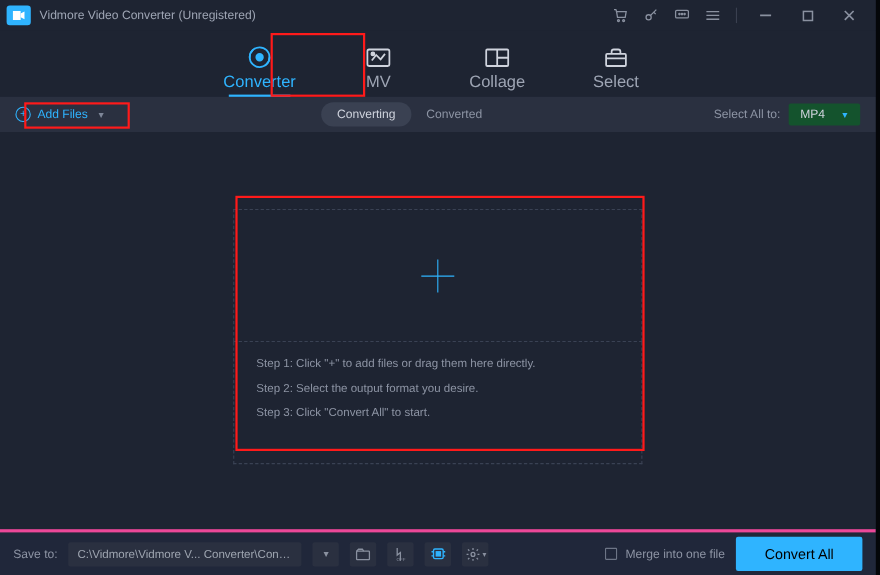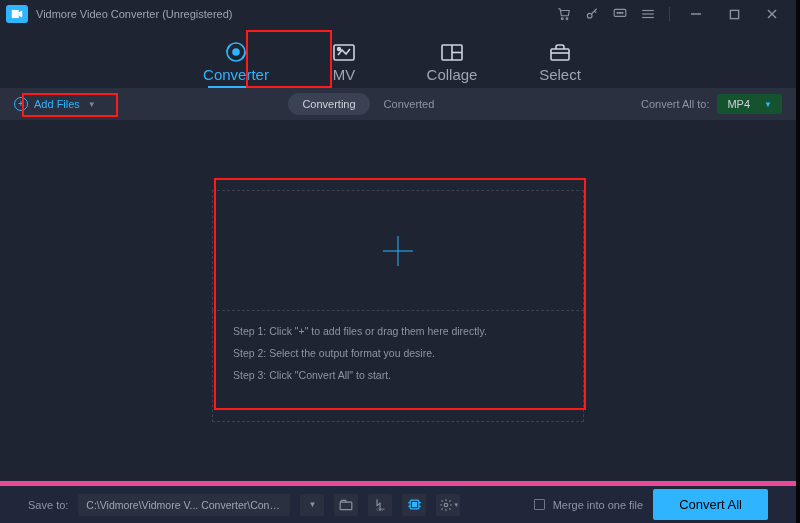--- a/index.html
+++ b/index.html
@@ -44,21 +44,21 @@
   .plus-big { color: #2fb4ff; font-size: 34px; font-weight: 200; line-height: 1; }
   .step { color: #8d94a4; font-size: 10.5px; }
 
   
   .hl { position: absolute; border: 2px solid #ff1a1a; pointer-events: none; }
   .hl1 { left: 246px; top: 30px; width: 86px; height: 58px; }
   .hl2 { left: 22px; top: 93px; width: 96px; height: 24px; }
   .hl3 { left: 214px; top: 178px; width: 372px; height: 232px; }
 
   
-  .footer { height: 42px; background: #20273a; border-top: 5px solid #ec4899; display: flex; align-items: center; padding: 0 28px; gap: 10px; }
+  .footer { height: 42px; background: #20273a; border-top: 3px solid #ec4899; display: flex; align-items: center; padding: 0 12px; gap: 10px; }
   .flabel { color: #8d94a4; font-size: 11px; }
   .pathbox { background: #2a3040; color: #9ea5b0; font-size: 10.5px; padding: 5px 8px; border-radius: 2px; width: 212px; white-space: nowrap; overflow: hidden; text-overflow: ellipsis; }
   .smallbtn { width: 24px; height: 22px; background: #2a3040; border-radius: 2px; display: flex; align-items: center; justify-content: center; color: #8a91a0; }
   .smallbtn.blue { color: #2fb4ff; }
   .merge { margin-left: auto; display: flex; align-items: center; gap: 8px; color: #8d94a4; font-size: 11px; }
   .merge .chk { width: 11px; height: 11px; border: 1px solid #6d7586; border-radius: 1px; }
   .cta { background: #2fb4ff; color: #000000; font-size: 13px; padding: 8px 26px; border-radius: 2px; cursor: pointer; }
 
   svg { display: block; }
 </style>
@@ -173,21 +173,21 @@
     <div class="addfiles">
       <span class="plus-c">+</span>
       <span>Add Files</span>
       <span class="chev">▼</span>
     </div>
     <div class="midtoggle">
       <span class="pill active">Converting</span>
       <span class="pill">Converted</span>
     </div>
     <div class="convertall">
-      <span>Convert All to:</span>
+      <span>Select All to:</span>
       <div class="select">
         <span>MP4</span>
         <span class="tri">▼</span>
       </div>
     </div>
   </div>
 
   <div class="main">
     <div class="dropzone">
       <div class="dz-top">

